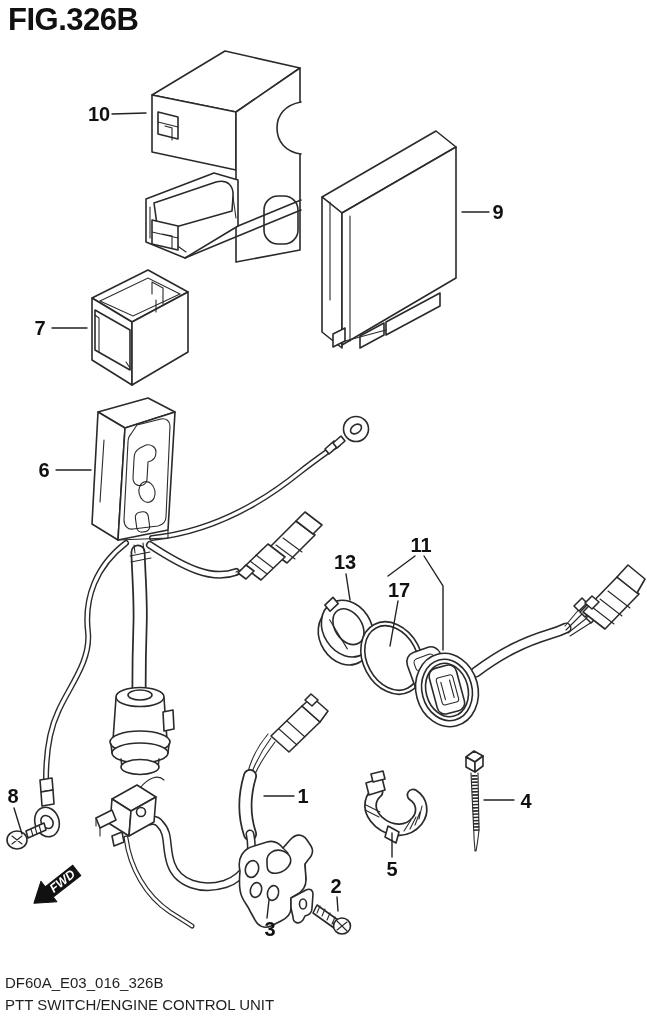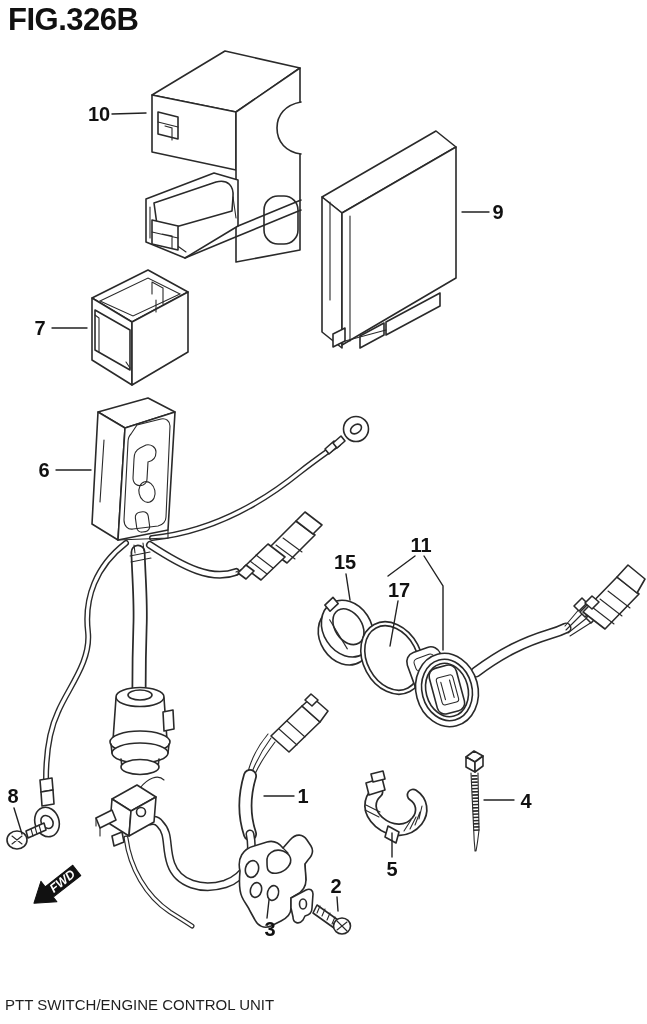--- a/index.html
+++ b/index.html
@@ -248,16 +248,17 @@
   <div class="callout" style="left:270px;top:929px;">3</div>
   <div class="callout" style="left:526px;top:801px;">4</div>
   <div class="callout" style="left:392px;top:869px;">5</div>
   <div class="callout" style="left:44px;top:470px;">6</div>
   <div class="callout" style="left:40px;top:328px;">7</div>
   <div class="callout" style="left:13px;top:796px;">8</div>
   <div class="callout" style="left:498px;top:212px;">9</div>
   <div class="callout" style="left:99px;top:114px;">10</div>
   <div class="callout" style="left:421px;top:545px;">11</div>
   <div class="callout" style="left:399px;top:590px;">17</div>
-  <div class="callout" style="left:345px;top:562px;">15</div>
-
+  <div class="callout" style="left:345px;top:562px;">13</div>
+
+  <div class="footer footer-code">DF60A_E03_016_326B</div>
   <div class="footer footer-caption">PTT SWITCH/ENGINE CONTROL UNIT</div>
 </div>
 
 </body></html>

